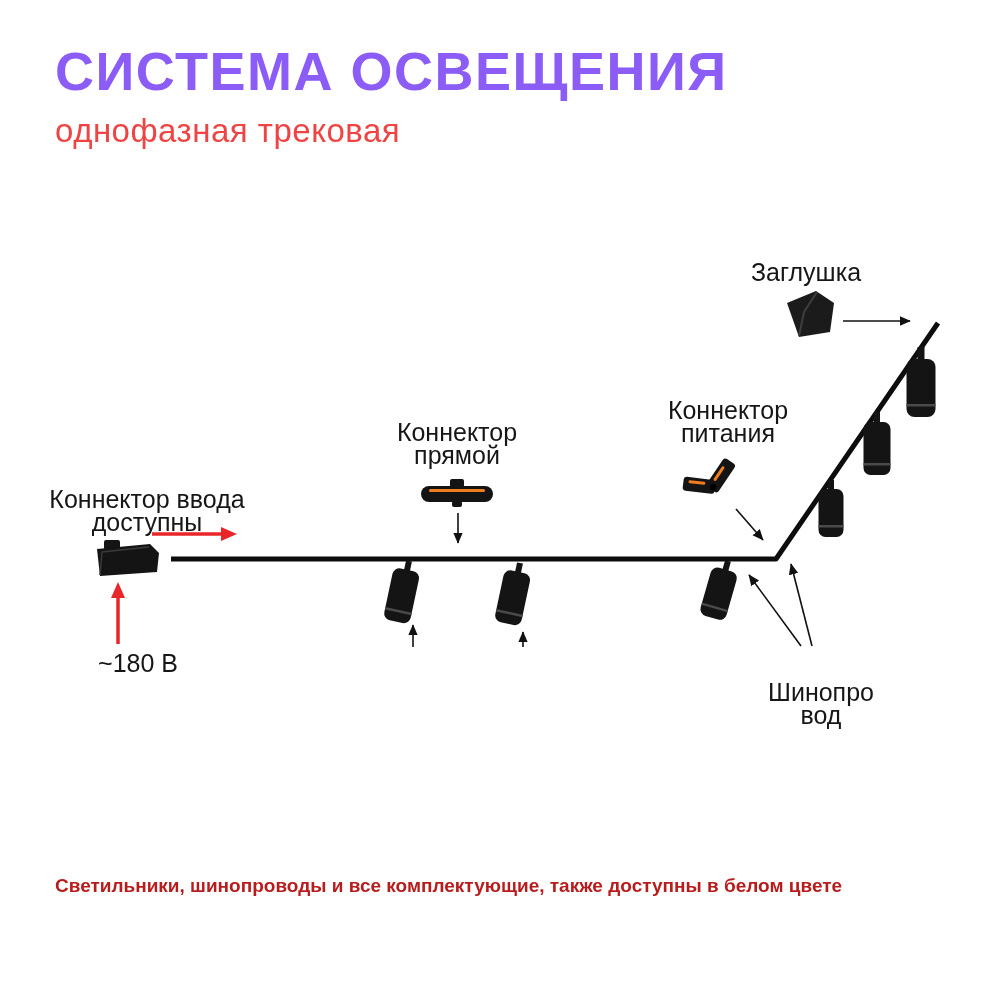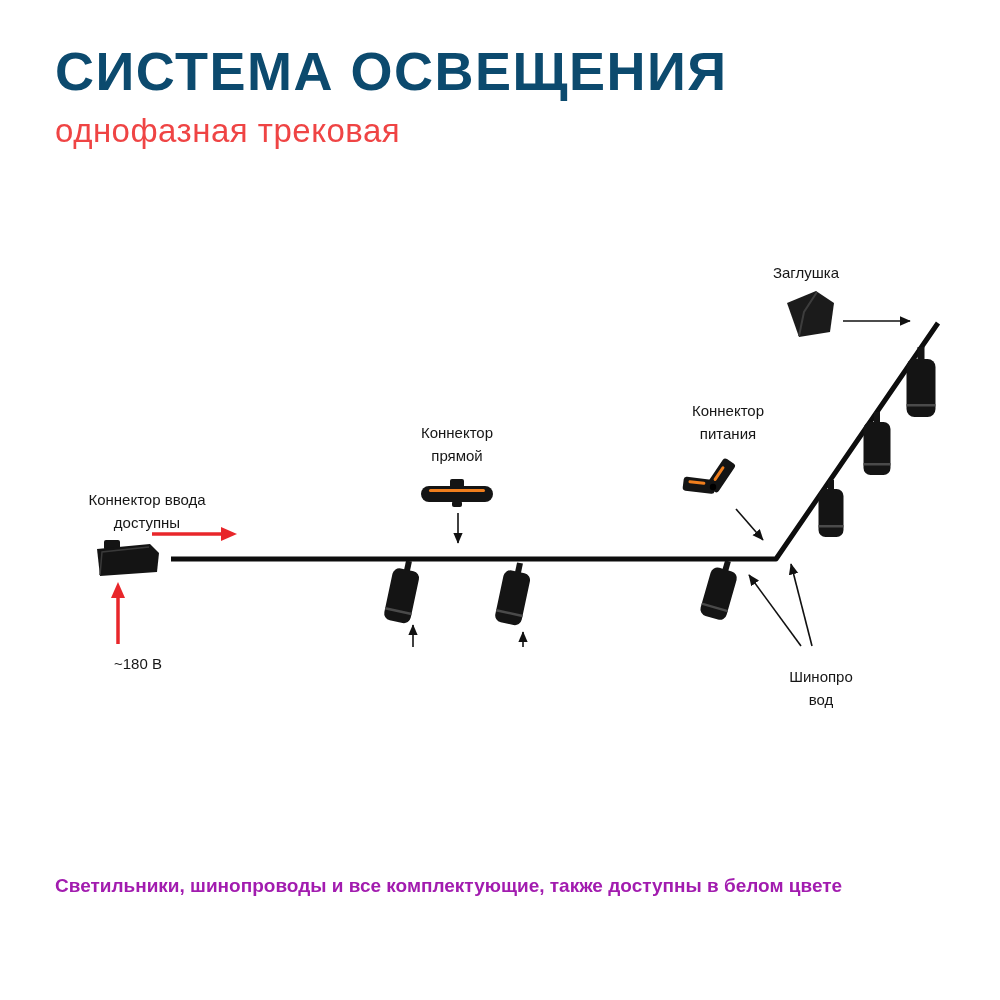--- a/index.html
+++ b/index.html
@@ -2,38 +2,38 @@
 <html><head>
 <meta charset="utf-8">
 <style>
   html,body{margin:0;padding:0;background:#fff;}
   .page{
     position:relative;width:1000px;height:1000px;background:#ffffff;overflow:hidden;
     font-family:"Liberation Sans","DejaVu Sans",sans-serif;color:#141414;
   }
   .title{
     position:absolute;left:55px;top:44px;margin:0;
-    font-size:54px;line-height:54px;font-weight:800;letter-spacing:1.5px;color:#0c4a6e;
+    font-size:54px;line-height:54px;font-weight:800;letter-spacing:1.5px;color:#8b5cf6;
     white-space:nowrap;
   }
   .subtitle{
     position:absolute;left:55px;top:112px;
     font-size:33px;line-height:38px;font-weight:400;letter-spacing:.5px;color:#ef4444;
     white-space:nowrap;
   }
   .diagram{position:absolute;left:0;top:0;width:1000px;height:1000px;}
   .lbl{
     position:absolute;transform:translateX(-50%);
-    text-align:center;font-size:15px;line-height:23px;font-weight:500;color:#161616;
+    text-align:center;font-size:25px;line-height:23px;font-weight:500;color:#161616;
     white-space:nowrap;
   }
   .lbl .ln{display:block;}
   .footer-note{
     position:absolute;left:55px;top:874px;
-    font-size:19px;line-height:24px;font-weight:600;color:#a21caf;white-space:nowrap;
+    font-size:19px;line-height:24px;font-weight:600;color:#b91c1c;white-space:nowrap;
   }
   
   .ink{fill:#141414;}
   .rail{stroke:#0d0d0d;stroke-width:5;fill:none;stroke-linejoin:round;}
   .thin{stroke:#111111;stroke-width:1.6;fill:none;}
   .groove{fill:#4a4a4a;}
   .orange{fill:#f07e1d;}
   .red-stroke{stroke:#e8262a;stroke-width:3.5;fill:none;}
   .red-fill{fill:#e8262a;}
 </style>
@@ -153,20 +153,20 @@
     <span class="ln">доступны</span>
   </div>
 
   <div class="lbl" style="left:138px;top:652px">
     <span class="ln">~180 В</span>
   </div>
 
   <div class="lbl" style="left:480px;top:651px">
   </div>
 
-  <div class="lbl" style="left:821px;top:665px">
+  <div class="lbl" style="left:821px;top:681px">
     <span class="ln">Шинопро</span>
     <span class="ln">вод</span>
   </div>
 
   <div class="footer-note">Светильники, шинопроводы и все комплектующие, также доступны в белом цвете</div>
 
 </div>
 
 </body></html>

